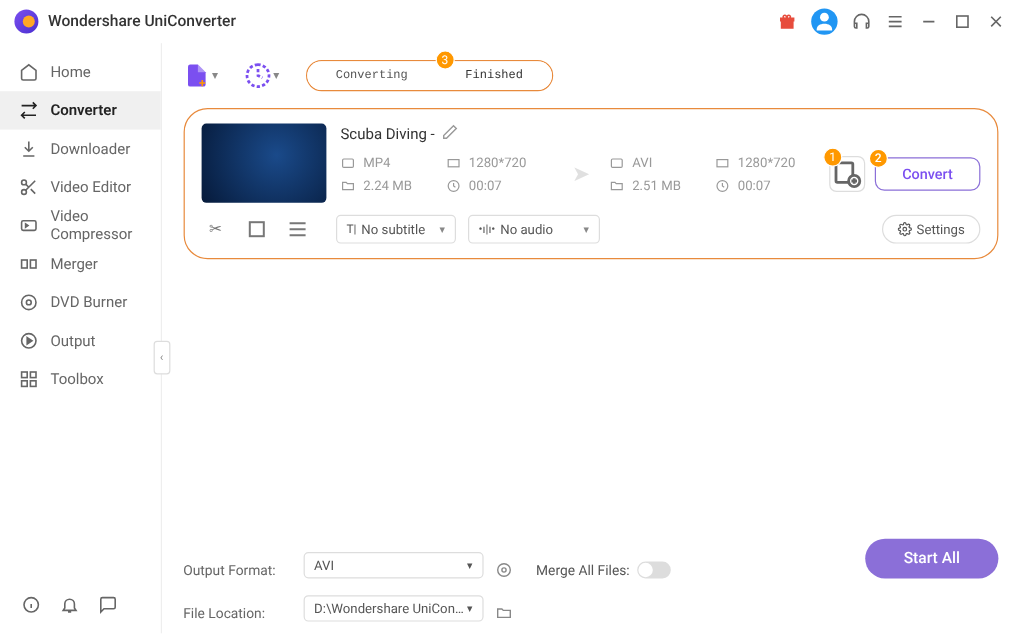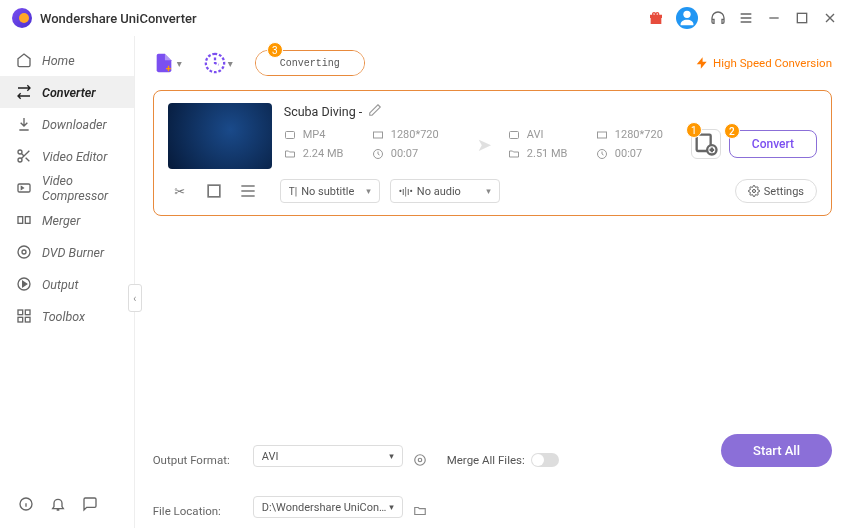--- a/index.html
+++ b/index.html
@@ -6,36 +6,36 @@
 body { width:850px; height:528px; background:#fff; overflow:hidden; position:relative; }
 .titlebar { height:36px; display:flex; align-items:center; padding:0 12px; }
 .logo { width:20px; height:20px; border-radius:50%; background:linear-gradient(135deg,#7b4ff0,#4a2fd0); position:relative; margin-right:8px; }
 .logo::after { content:""; position:absolute; width:10px; height:10px; border-radius:50%; background:#ffa726; top:5px; left:7px; }
 .app-title { font-size:13px; color:#333; font-weight:500; }
 .titlebar-right { margin-left:auto; display:flex; align-items:center; gap:12px; }
 .tb-ico { width:16px; height:16px; display:flex; align-items:center; justify-content:center; cursor:pointer; color:#666; }
 .avatar { width:22px; height:22px; border-radius:50%; background:#2196f3; color:#fff; display:flex; align-items:center; justify-content:center; font-size:11px; }
 .main { display:flex; height:492px; }
 .sidebar { width:170px; border-right:1px solid #eee; display:flex; flex-direction:column; padding-top:8px; position:relative; }
-.side-item { display:flex; align-items:center; height:32px; padding:0 16px; cursor:pointer; color:#666; font-size:12.5px; gap:10px;font-style:italic; }
+.side-item { display:flex; align-items:center; height:32px; padding:0 16px; cursor:pointer; color:#666; font-size:12.5px; gap:10px; }
 .side-item.active { background:#f0f0f0; color:#222; font-weight:600; }
 .side-ico { width:16px; height:16px; display:flex; align-items:center; justify-content:center; flex-shrink:0; }
 .sidebar-bottom { margin-top:auto; display:flex; gap:16px; padding:0 18px 16px; color:#888; }
 .side-collapse { position:absolute; right:-8px; top:248px; width:14px; height:28px; background:#fff; border:1px solid #ddd; border-radius:3px; display:flex; align-items:center; justify-content:center; font-size:10px; color:#888; cursor:pointer; }
 .content { flex:1; display:flex; flex-direction:column; padding:14px 18px 10px; position:relative; }
 .toolbar { display:flex; align-items:center; margin-bottom:14px; }
 .tool-btn { display:flex; align-items:center; gap:2px; margin-right:22px; cursor:pointer; color:#7b4ff0; }
 .tool-ico { width:22px; height:22px; display:flex; align-items:center; justify-content:center; position:relative; }
 .tabs { display:flex; margin:0 auto; border:1.5px solid #e88a3c; border-radius:14px; overflow:hidden; height:26px; position:relative; }
 .tab { padding:0 24px; font-size:10px; display:flex; align-items:center; cursor:pointer; color:#555;font-family:Liberation Mono, monospace; }
 .tab.active { background:#fff; color:#333; font-weight:500; }
 .tab:first-child { border-right:0; background:#fff; }
 .tab-badge { position:absolute; top:-8px; right:82px; width:16px; height:16px; border-radius:50%; background:#ff9800; color:#fff; font-size:10px; display:flex; align-items:center; justify-content:center; border:1.5px solid #fff; }
 .hspeed { margin-left:auto; font-size:11.5px; color:#ff7a00; display:flex; align-items:center; gap:4px; cursor:pointer; }
-.card { border:1.5px solid #e88a3c; border-radius:8px; padding:12px 14px; background:#fff; }
+.card { border:1.5px solid #e88a3c; border-radius:20px; padding:12px 14px; background:#fff; }
 .card-row { display:flex; gap:12px; }
 .thumb { width:104px; height:66px; border-radius:4px; background:radial-gradient(circle at 60% 40%,#1a4a8a,#061a3a); position:relative; flex-shrink:0; }
 .file-head { display:flex; align-items:center; gap:6px; font-size:12.5px; color:#333; margin-bottom:8px; }
 .edit-ico { color:#999; cursor:pointer; }
 .meta-row { display:flex; align-items:center; gap:6px; font-size:11px; color:#999; }
 .meta-col { display:flex; flex-direction:column; gap:6px; margin-right:22px; }
 .meta-item { display:flex; align-items:center; gap:7px; min-width:60px; }
 .arrow-between { color:#e0e0e0; font-size:18px; margin:0 10px; align-self:center; }
 .right-actions { margin-left:auto; display:flex; align-items:center; gap:8px; }
 .preset-btn { width:30px; height:30px; border:1px solid #ddd; border-radius:6px; display:flex; align-items:center; justify-content:center; cursor:pointer; position:relative; color:#666; }
@@ -223,30 +223,23 @@
         <span class="tool-ico">
             <svg viewBox="0 0 24 24" fill="none" stroke="#7b4ff0" stroke-width="2.5">
               <path d="M12 2a10 10 0 100 20 10 10 0 000-20zM12 6v6l4 2" stroke-dasharray="3 2"></path>
             </svg>
           </span>
         <span style="font-size:10px;color:#888">▾</span>
       </div>
       <div style="position:relative">
         <div class="tabs">
           <div class="tab">Converting</div>
+          <div class="tab active">Finished</div>
         </div>
         <div class="tab-badge">3</div>
-      </div>
-      <div class="hspeed">
-        <span style="width:14px;height:14px;display:inline-flex">
-            <svg viewBox="0 0 24 24" fill="#ff7a00">
-              <path d="M13 2L3 14h7v8l10-12h-7V2z"></path>
-            </svg>
-          </span>
-        <span>High Speed Conversion</span>
       </div>
     </div>
 
     <div class="card">
       <div class="card-row">
         <div class="thumb"></div>
         <div style="flex:1">
           <div class="file-head">
             <span>Scuba Diving  -</span>
             <span class="edit-ico"><svg width="14" height="14" viewBox="0 0 24 24" fill="none" stroke="currentColor" stroke-width="2">
@@ -372,21 +365,21 @@
         <span class="footer-sm-ico" style="width:14px;height:14px"><svg viewBox="0 0 24 24" fill="none" stroke="currentColor" stroke-width="2">
               <circle cx="12" cy="12" r="3"></circle>
               <circle cx="12" cy="12" r="9"></circle>
             </svg></span>
         <div class="merge-toggle-wrap">
           <span>Merge All Files:</span>
           <div class="toggle"></div>
         </div>
         <button class="startall">Start All</button>
       </div>
-      <div class="footer-row" style="margin-top:19px">
+      <div class="footer-row" style="margin-top:4px">
         <span class="footer-label">File Location:</span>
         <div class="footer-select">
           <span style="white-space:nowrap;overflow:hidden;text-overflow:ellipsis">D:\Wondershare UniConverter</span>
           <span class="caret" style="margin-left:auto;font-size:9px">▾</span>
         </div>
         <span class="footer-sm-ico" style="width:14px;height:14px"><svg viewBox="0 0 24 24" fill="none" stroke="currentColor" stroke-width="2">
               <path d="M3 6h6l2 2h10v10H3V6z"></path>
             </svg></span>
       </div>
     </div>

